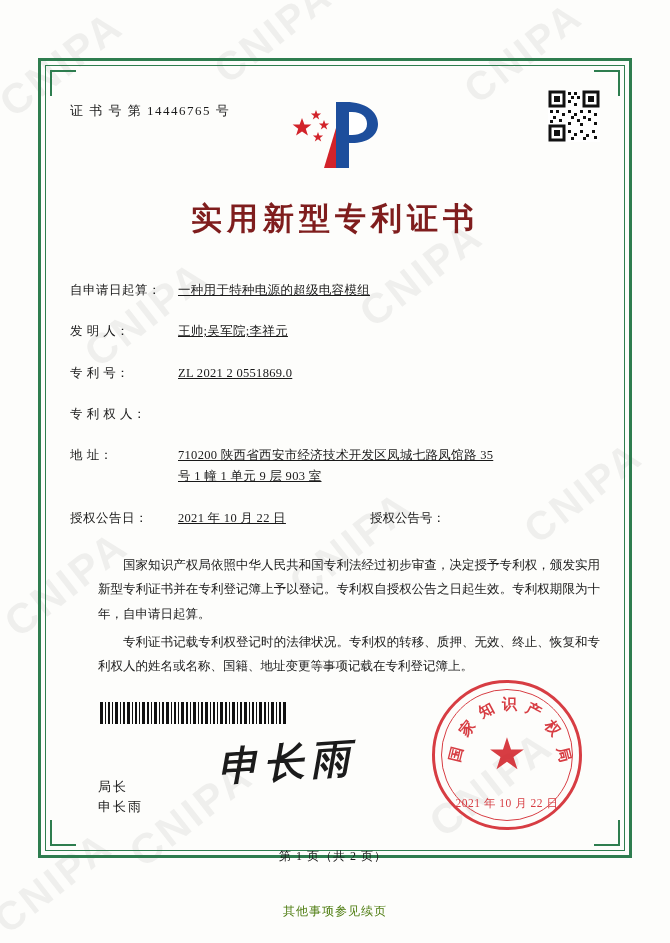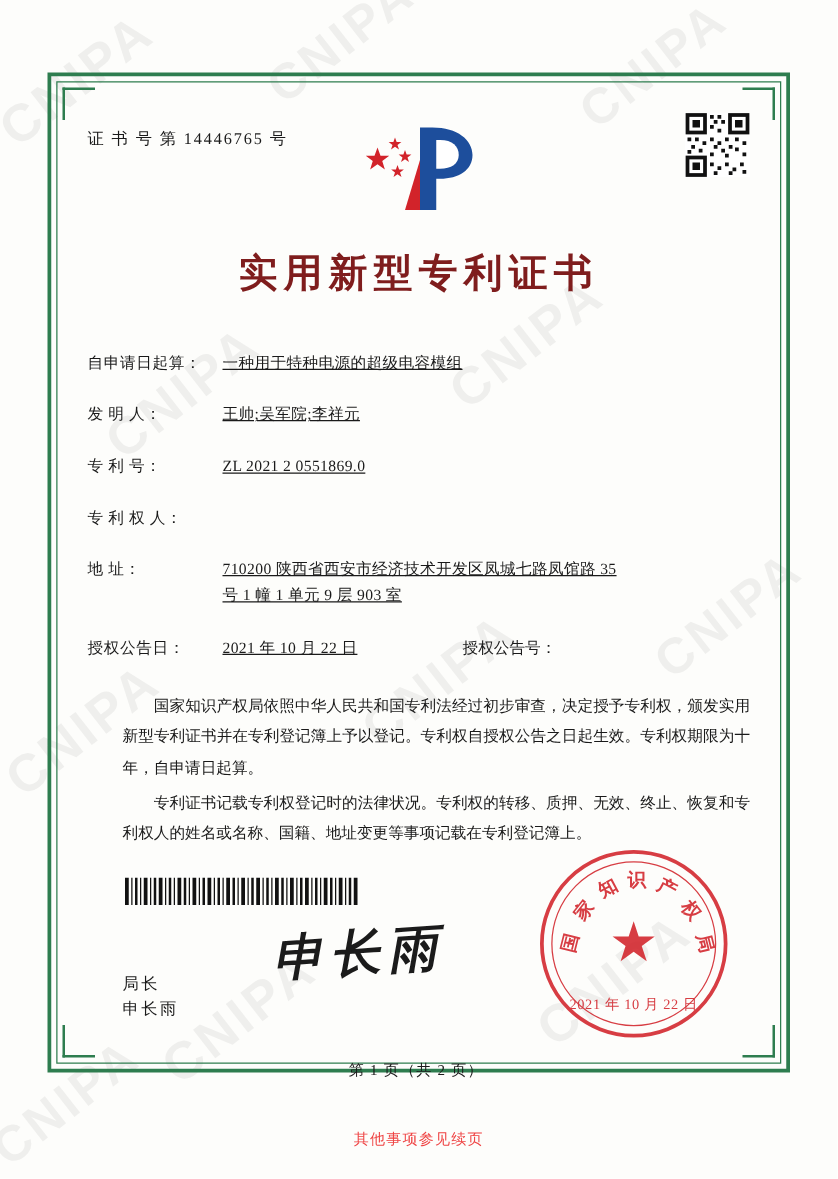--- a/index.html
+++ b/index.html
@@ -232,21 +232,21 @@
     color: #1a1a1a;
     letter-spacing: 1px;
   }
 
   .footer-note {
     position: absolute;
     left: 0; right: 0;
     top: 903px;
     text-align: center;
     font-size: 12px;
-    color: #ef4444;
+    color: #4d7c0f;
     letter-spacing: 1px;
   }
 </style>
 </head>
 <body>
 
 <div class="page">
 
   <div class="watermark wm1">CNIPA</div>
   <div class="watermark wm2">CNIPA</div>

